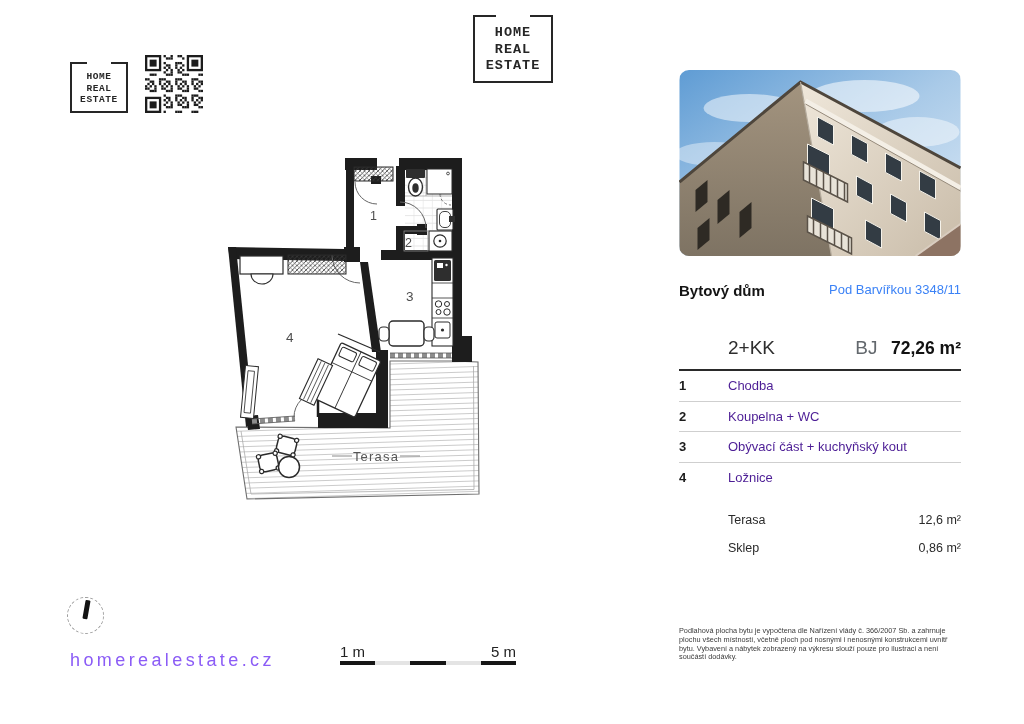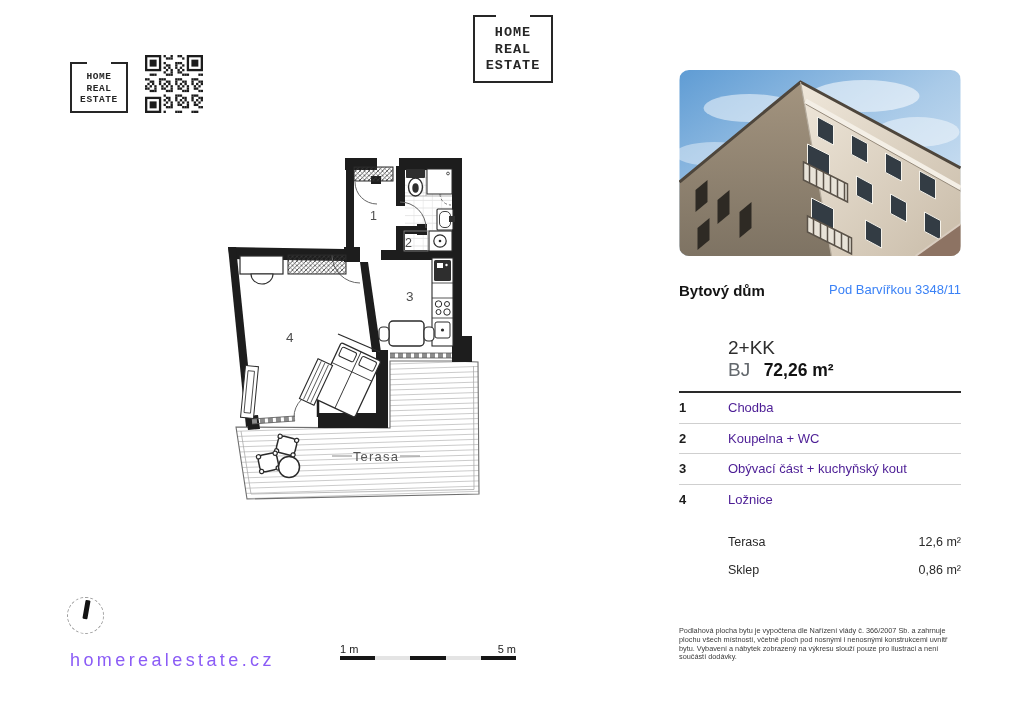--- a/index.html
+++ b/index.html
@@ -14,21 +14,21 @@
   .logo-main{left:473px;top:15px;width:80px;height:68px;font-size:13.5px;line-height:16.5px;
              letter-spacing:1px;padding-top:8px;}
   .qr{position:absolute;left:145px;top:55px;width:58px;height:58px;}
   
   .photo{position:absolute;left:679px;top:70px;width:282px;height:186px;border-radius:10px;
          overflow:hidden;}
   .panel{position:absolute;left:679px;top:282px;width:282px;}
   .addr-row{display:flex;justify-content:space-between;align-items:flex-start;}
   .bld{font-size:15px;font-weight:bold;color:#141414;}
   .addr{font-size:13px;color:#3b82f6;}
-  .layout-row{display:flex;justify-content:space-between;align-items:baseline;margin-top:38px;flex-direction:column;}
+  .layout-row{display:flex;justify-content:space-between;align-items:baseline;margin-top:38px;}
   .layout{font-size:19px;color:#2e2e2e;font-weight:500;margin-left:49px;}
   .unit{font-size:19px;color:#63686d;font-weight:400;margin-right:9px;}
   .area{font-size:17.5px;color:#121212;font-weight:800;}
   .rooms{margin-top:10px;border-top:2px solid #2a2a2a;}
   .room-row{display:flex;align-items:center;height:29.5px;border-bottom:1px solid #cfcfcf;
             font-size:13px;}
   .room-row:last-child{border-bottom:none;}
   .room-num{width:49px;font-weight:bold;color:#1c1c1c;}
   .room-name{color:#4c1d95;}
   .extras{margin-top:14px;}
@@ -38,21 +38,21 @@
   .disclaimer{position:absolute;left:679px;top:627px;width:283px;font-size:7.3px;
               line-height:8.8px;color:#3b3b3b;}
   
   .compass{position:absolute;left:67px;top:597px;width:37px;height:37px;border:1.3px dashed #9b9b9b;
            border-radius:50%;box-sizing:border-box;}
   .needle{position:absolute;left:16px;top:2px;width:4.5px;height:19px;background:#121212;
           transform:rotate(10deg);border-radius:1px;}
   .website{position:absolute;left:70px;top:650px;font-size:18px;letter-spacing:3.4px;color:#8b5cf6;}
   
   .scalebar{position:absolute;left:340px;top:643px;width:176px;}
-  .scale-labels{display:flex;justify-content:space-between;font-size:11px;color:#222;align-items:flex-end;}
+  .scale-labels{display:flex;justify-content:space-between;font-size:15px;color:#222;align-items:flex-end;}
   .scale-segs{display:flex;height:3.5px;margin-top:1px;}
   .scale-segs span{width:20%;height:100%;}
   .sg-d{background:#161616;} .sg-l{background:#e4e4e4;}
   
   .plan{position:absolute;left:195px;top:130px;width:310px;height:410px;}
   svg text{font-family:"Liberation Sans",sans-serif;}
 </style>
 </head>
 <body>
 

